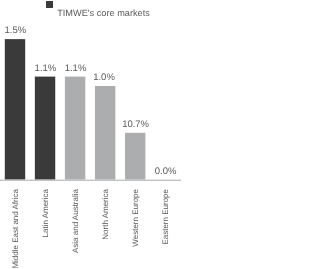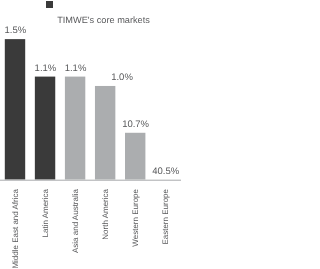--- a/index.html
+++ b/index.html
@@ -5,21 +5,21 @@
   html,body{margin:0;padding:0;}
   body{width:181px;height:269px;background:#ffffff;
        font-family:"Liberation Sans",sans-serif;overflow:hidden;
        text-rendering:geometricPrecision;}
   .chart{position:relative;width:181px;height:269px;background:#ffffff;}
 
   
   .legend{position:absolute;left:46.1px;top:1.4px;display:flex;align-items:flex-start;}
   .legend-swatch{width:6.6px;height:6.7px;display:inline-block;flex:none;}
   .legend-label{font-size:9.2px;margin-left:4.5px;line-height:7px;
-                margin-top:16px;white-space:nowrap;}
+                margin-top:9px;white-space:nowrap;}
 
   
   .plot-svg{position:absolute;left:0;top:0;}
   .vlabel{position:absolute;font-size:9.5px;text-align:center;width:60px;
           line-height:11px;white-space:nowrap;}
   .cat{position:absolute;font-size:8px;white-space:nowrap;
        writing-mode:vertical-rl;transform:rotate(180deg);transform-origin:center;}
 </style>
 </head>
 <body>
@@ -38,23 +38,23 @@
       <rect x="94.95" y="85.96" width="20.40" height="93.64" fill="#abadaf"></rect>
       <rect x="125.00" y="132.78" width="20.40" height="46.82" fill="#abadaf"></rect>
       <rect x="155.05" y="179.60" width="20.40" height="0.00" fill="#abadaf"></rect>
       <rect x="0" y="179.60" width="181" height="1.3" fill="#bcbdbf"></rect>
     </svg>
 
   <div id="labels">
       <div class="vlabel" style="color: rgb(88, 89, 91); left: -14.6px; top: 25.2339px;">1.5%</div>
       <div class="vlabel" style="color: rgb(88, 89, 91); left: 15.45px; top: 62.6915px;">1.1%</div>
       <div class="vlabel" style="color: rgb(88, 89, 91); left: 45.5px; top: 62.6915px;">1.1%</div>
-      <div class="vlabel" style="color: rgb(88, 89, 91); left: 92px; top: 72.0559px;">1.0%</div>
+      <div class="vlabel" style="color: rgb(88, 89, 91); left: 74px; top: 72.0559px;">1.0%</div>
       <div class="vlabel" style="color: rgb(88, 89, 91); left: 105.6px; top: 118.878px;">10.7%</div>
-      <div class="vlabel" style="color: rgb(88, 89, 91); left: 135.65px; top: 165.7px;">40.5%</div>
+      <div class="vlabel" style="color: rgb(88, 89, 91); left: 135.65px; top: 165.7px;">0.0%</div>
     </div>
   <div id="cats">
       <div class="cat" style="color: rgb(88, 89, 91); left: 10.7px; top: 189.3px;">Middle East and Africa</div>
       <div class="cat" style="color: rgb(88, 89, 91); left: 40.75px; top: 189.3px;">Latin America</div>
       <div class="cat" style="color: rgb(88, 89, 91); left: 70.8px; top: 189.3px;">Asia and Australia</div>
       <div class="cat" style="color: rgb(88, 89, 91); left: 100.85px; top: 189.3px;">North America</div>
       <div class="cat" style="color: rgb(88, 89, 91); left: 130.9px; top: 189.3px;">Western Europe</div>
       <div class="cat" style="color: rgb(88, 89, 91); left: 160.95px; top: 189.3px;">Eastern Europe</div>
     </div>
 

